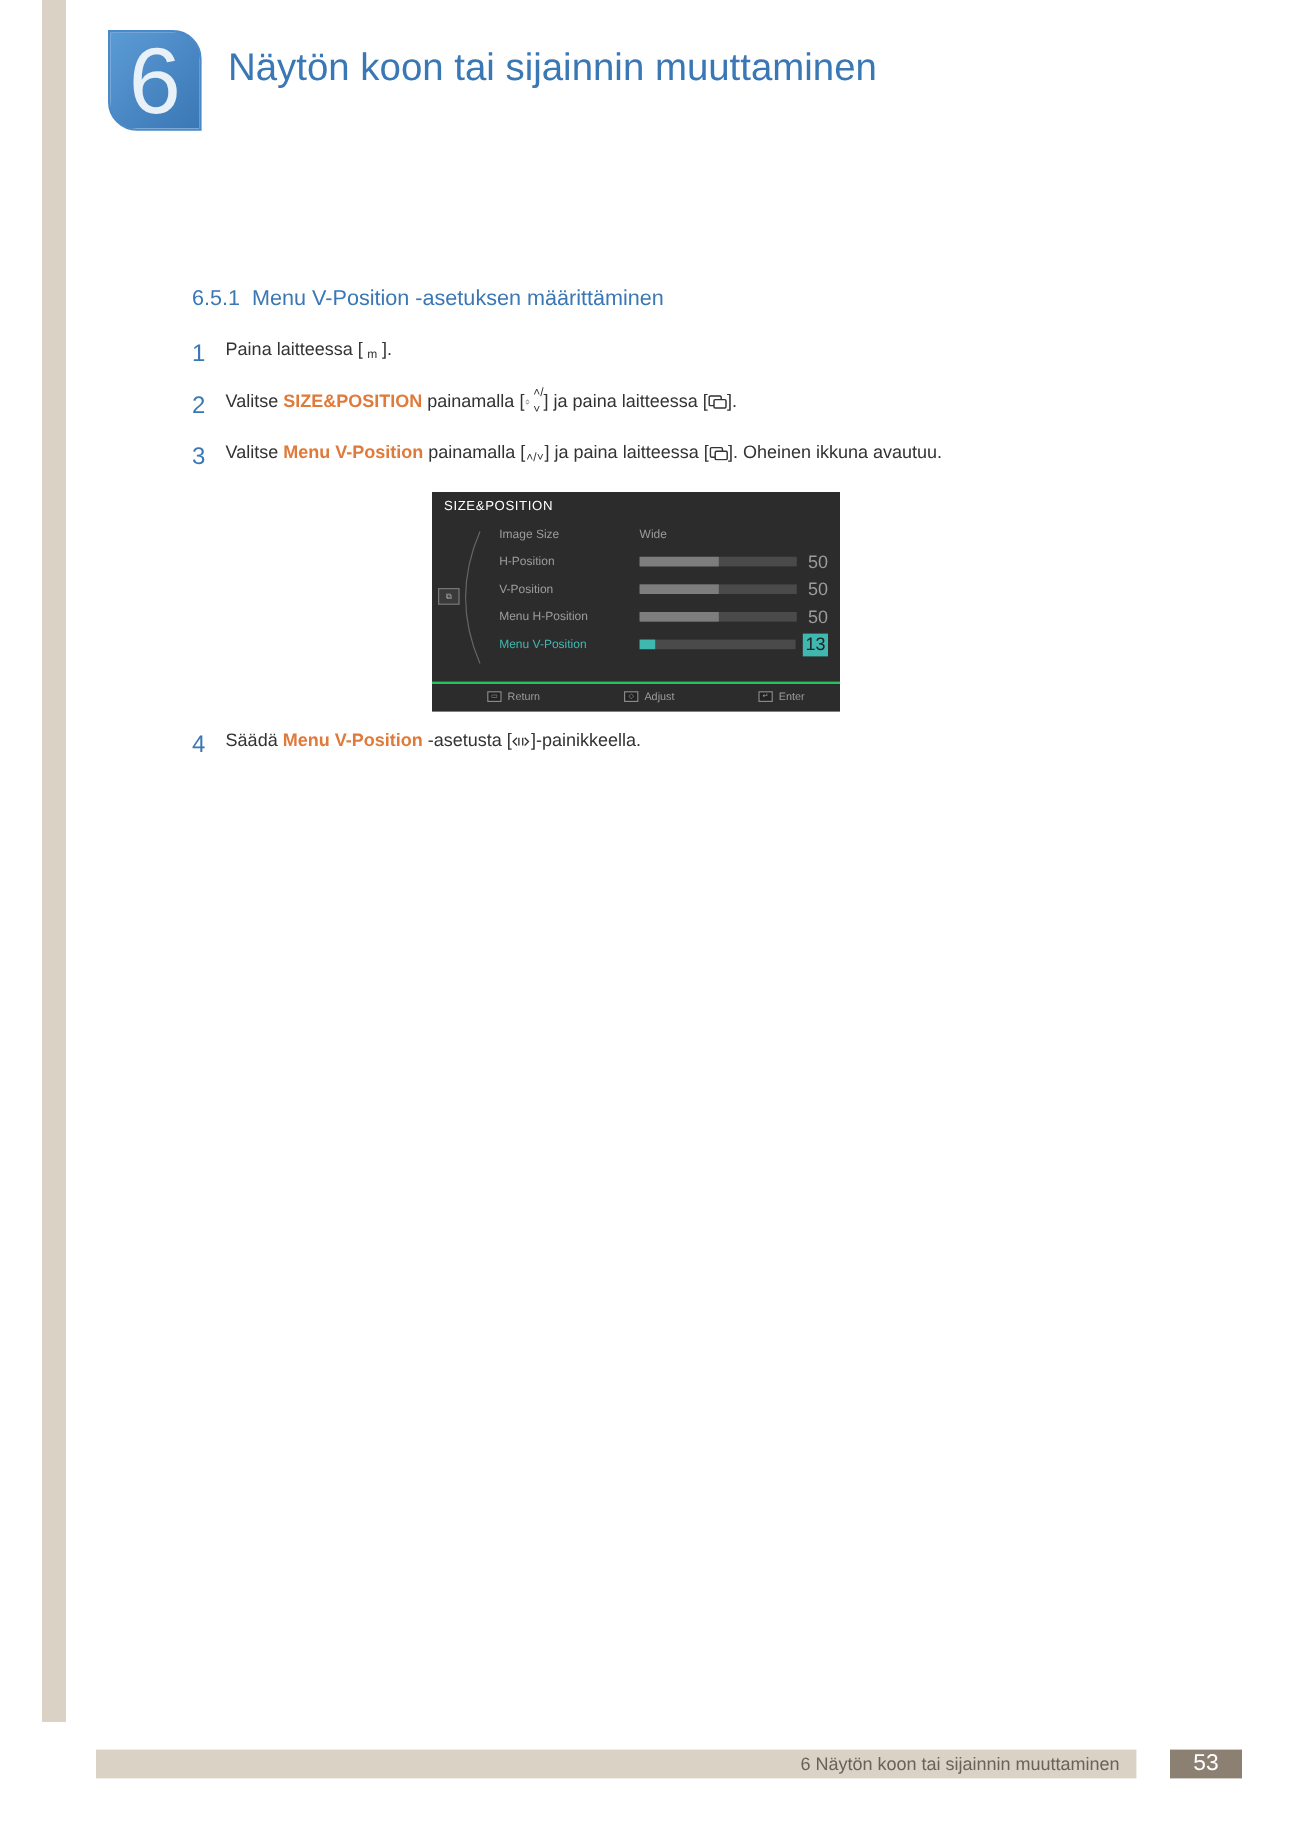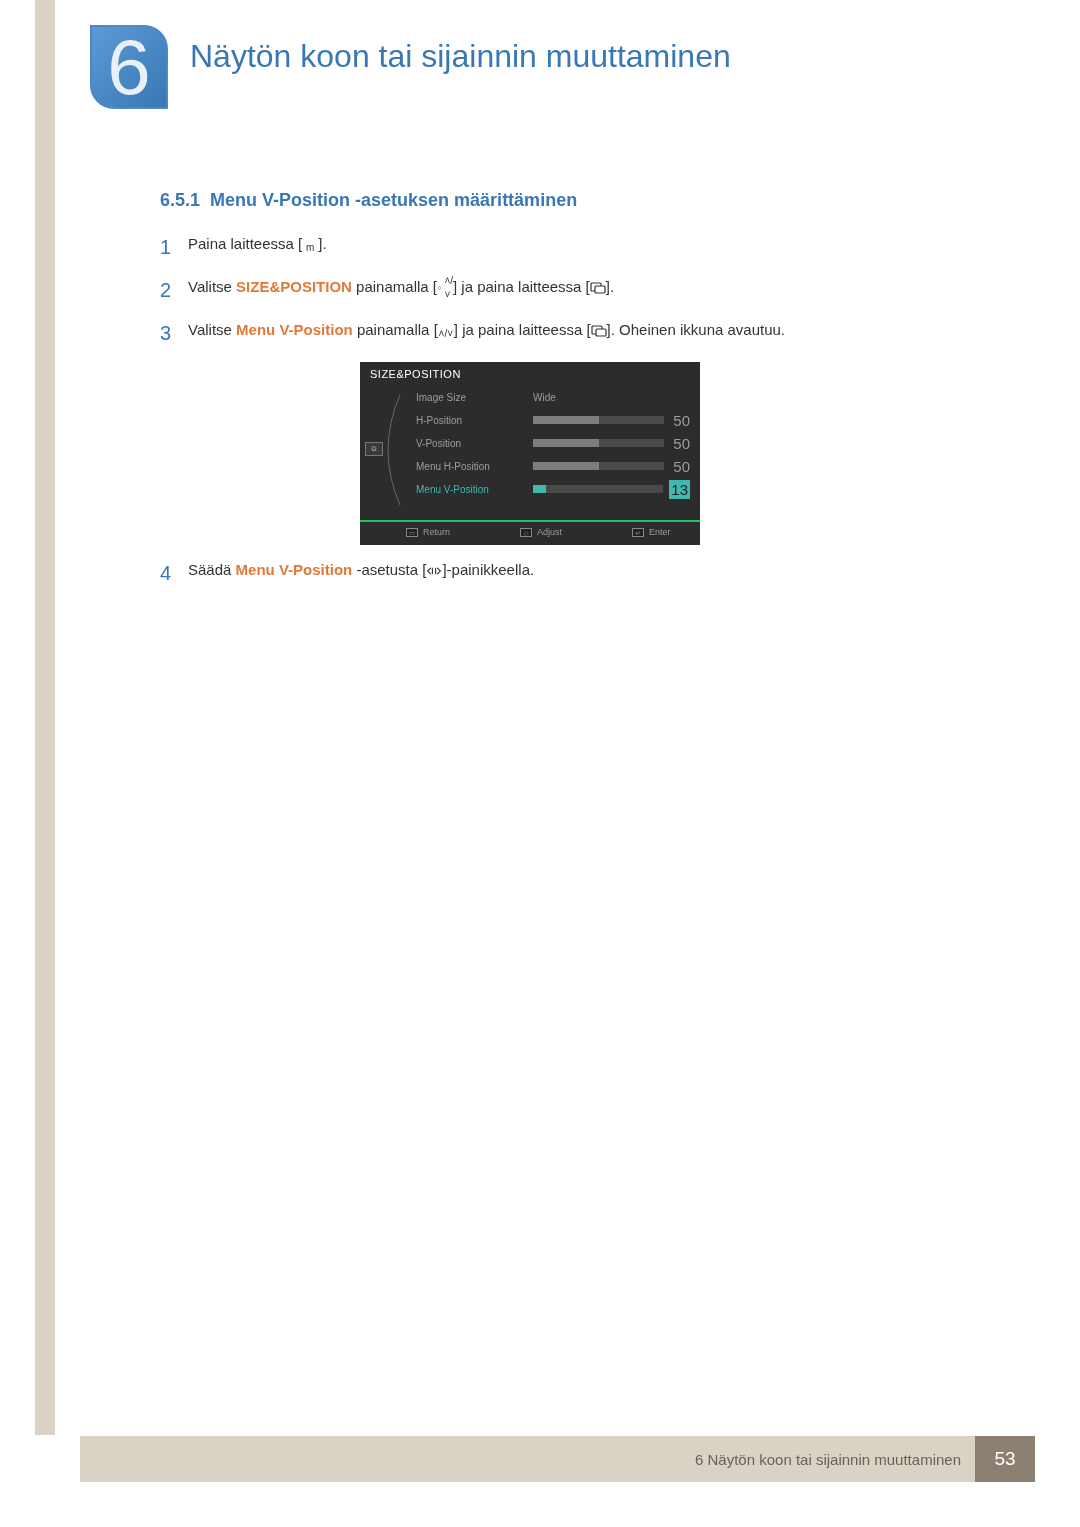--- a/index.html
+++ b/index.html
@@ -49,22 +49,23 @@
   }
   .content {
     position: absolute;
     left: 160px;
     top: 190px;
     width: 800px;
   }
   .section-heading {
     color: #3a77b5;
     font-size: 18px;
-    font-weight: 700;
+    font-weight: 400;
     margin-bottom: 22px;
+    margin-top: 48px;
   }
   .section-heading .num { margin-right: 10px; }
   .step-list { list-style: none; }
   .step-list li {
     display: flex;
     align-items: flex-start;
     margin-bottom: 14px;
     font-size: 15px;
     color: #333;
     line-height: 1.45;
@@ -155,23 +156,24 @@
     display:inline-flex;width:12px;height:9px;border:1px solid #888;font-size:6px;
     align-items:center;justify-content:center;background:#222;
   }
 
   
   .page-footer {
     position: absolute;
     left: 80px;
     bottom: 45px;
     right: 45px;
-    height: 46px;
+    height: 24px;
     display: flex;
     align-items: stretch;
+    gap: 28px;
   }
   .footer-bar {
     flex: 1;
     background: #d9d2c5;
     display: flex;
     align-items: center;
     justify-content: flex-end;
     padding-right: 14px;
     color: #6b6257;
     font-size: 15px;

